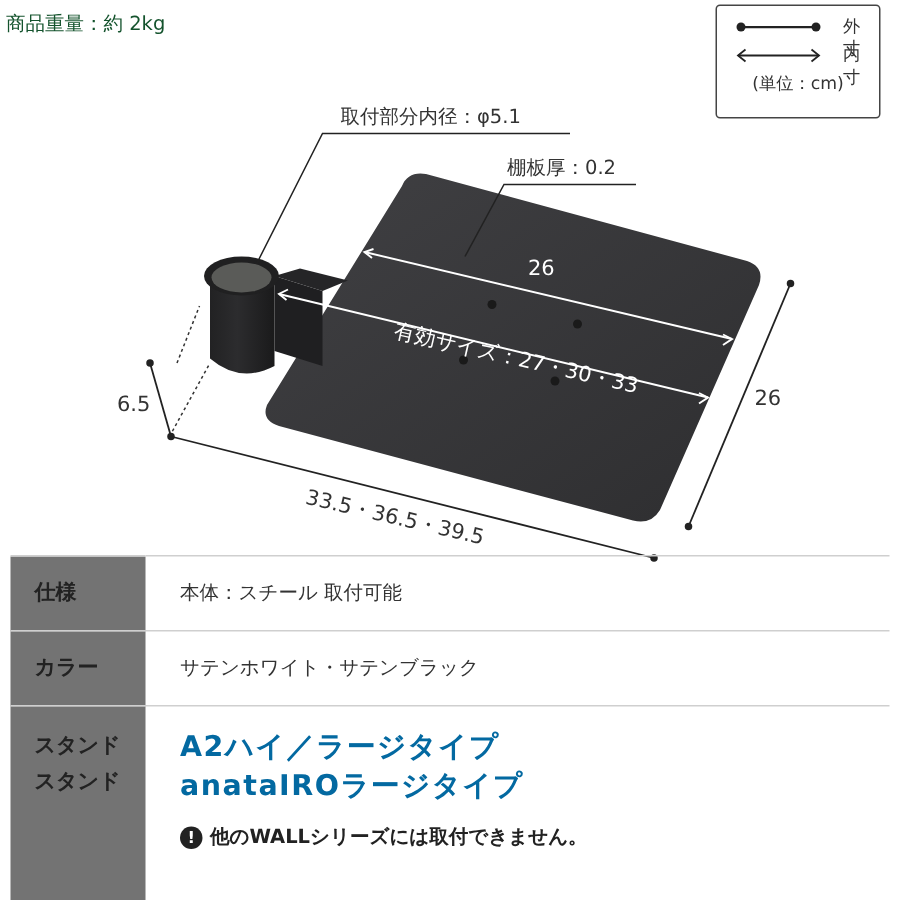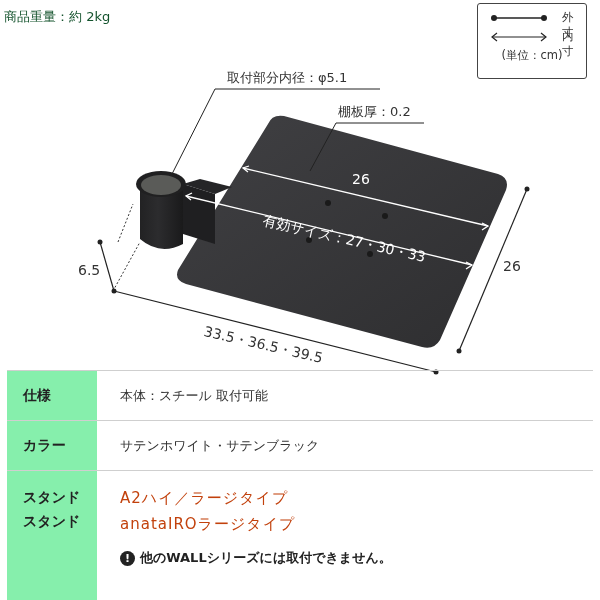--- a/index.html
+++ b/index.html
@@ -8,29 +8,29 @@
   .weight { position: absolute; left: 4px; top: 6px; font-size: 13px; line-height: 22px; color: #14532d; }
   .legend { position: absolute; left: 477px; top: 3px; width: 110px; height: 76px;
             border: 1.5px solid #444; border-radius: 3px; box-sizing: border-box; background:#fff; }
   .legend .row { position: absolute; left: 12px; font-size: 11.5px; color: #333; }
   .legend .lbl { position: absolute; left: 72px; }
   .legend .unit { position: absolute; left: 0; width: 100%; top: 44px; text-align: center; font-size: 11.5px; }
   .diagram { position: absolute; left: 0; top: 0; width: 600px; height: 360px; margin-top: 44px; }
   .callout { position: absolute; font-size: 13px; color: #333; white-space: nowrap; }
   .spec { position: absolute; left: 7px; top: 370px; width: 586px; border-collapse: collapse; }
   .spec td { border-top: 1px solid #cfcfcf; border-bottom: 1px solid #cfcfcf; vertical-align: top; padding: 0; }
-  .spec td.head { width: 90px; background: #86efac; font-weight: bold; font-size: 14px; color: #222;
+  .spec td.head { width: 90px; background: #737373; font-weight: bold; font-size: 14px; color: #222;
                   padding-left: 16px; box-sizing: border-box; }
   .spec td.val { padding-left: 23px; font-size: 13px; color: #333; }
   .r1 td { height: 49px; line-height: 49px; }
   .r2 td { height: 49px; line-height: 49px; }
   .r3 td { height: 120px; }
   .r3 .head { padding-top: 14px; line-height: 24px; }
   .r3 .val { padding-top: 14px; }
-  .stand { font-weight: normal; font-size: 15px; line-height: 26px; letter-spacing: 1px; color: #c2410c; }
+  .stand { font-weight: bold; font-size: 19px; line-height: 26px; letter-spacing: 1px; color: #0369a1; }
   .note { margin-top: 12px; font-size: 13px; font-weight: bold; color: #222; display: flex; align-items: center; }
   .note .bang { display: inline-block; width: 15px; height: 15px; border-radius: 50%; background: #222;
                 color: #fff; font-size: 11px; line-height: 15px; text-align: center; margin-right: 5px; font-weight: bold; }
 </style>
 </head>
 <body>
 
 <div class="weight">
   <div>商品重量：約 2kg</div>
 </div>

